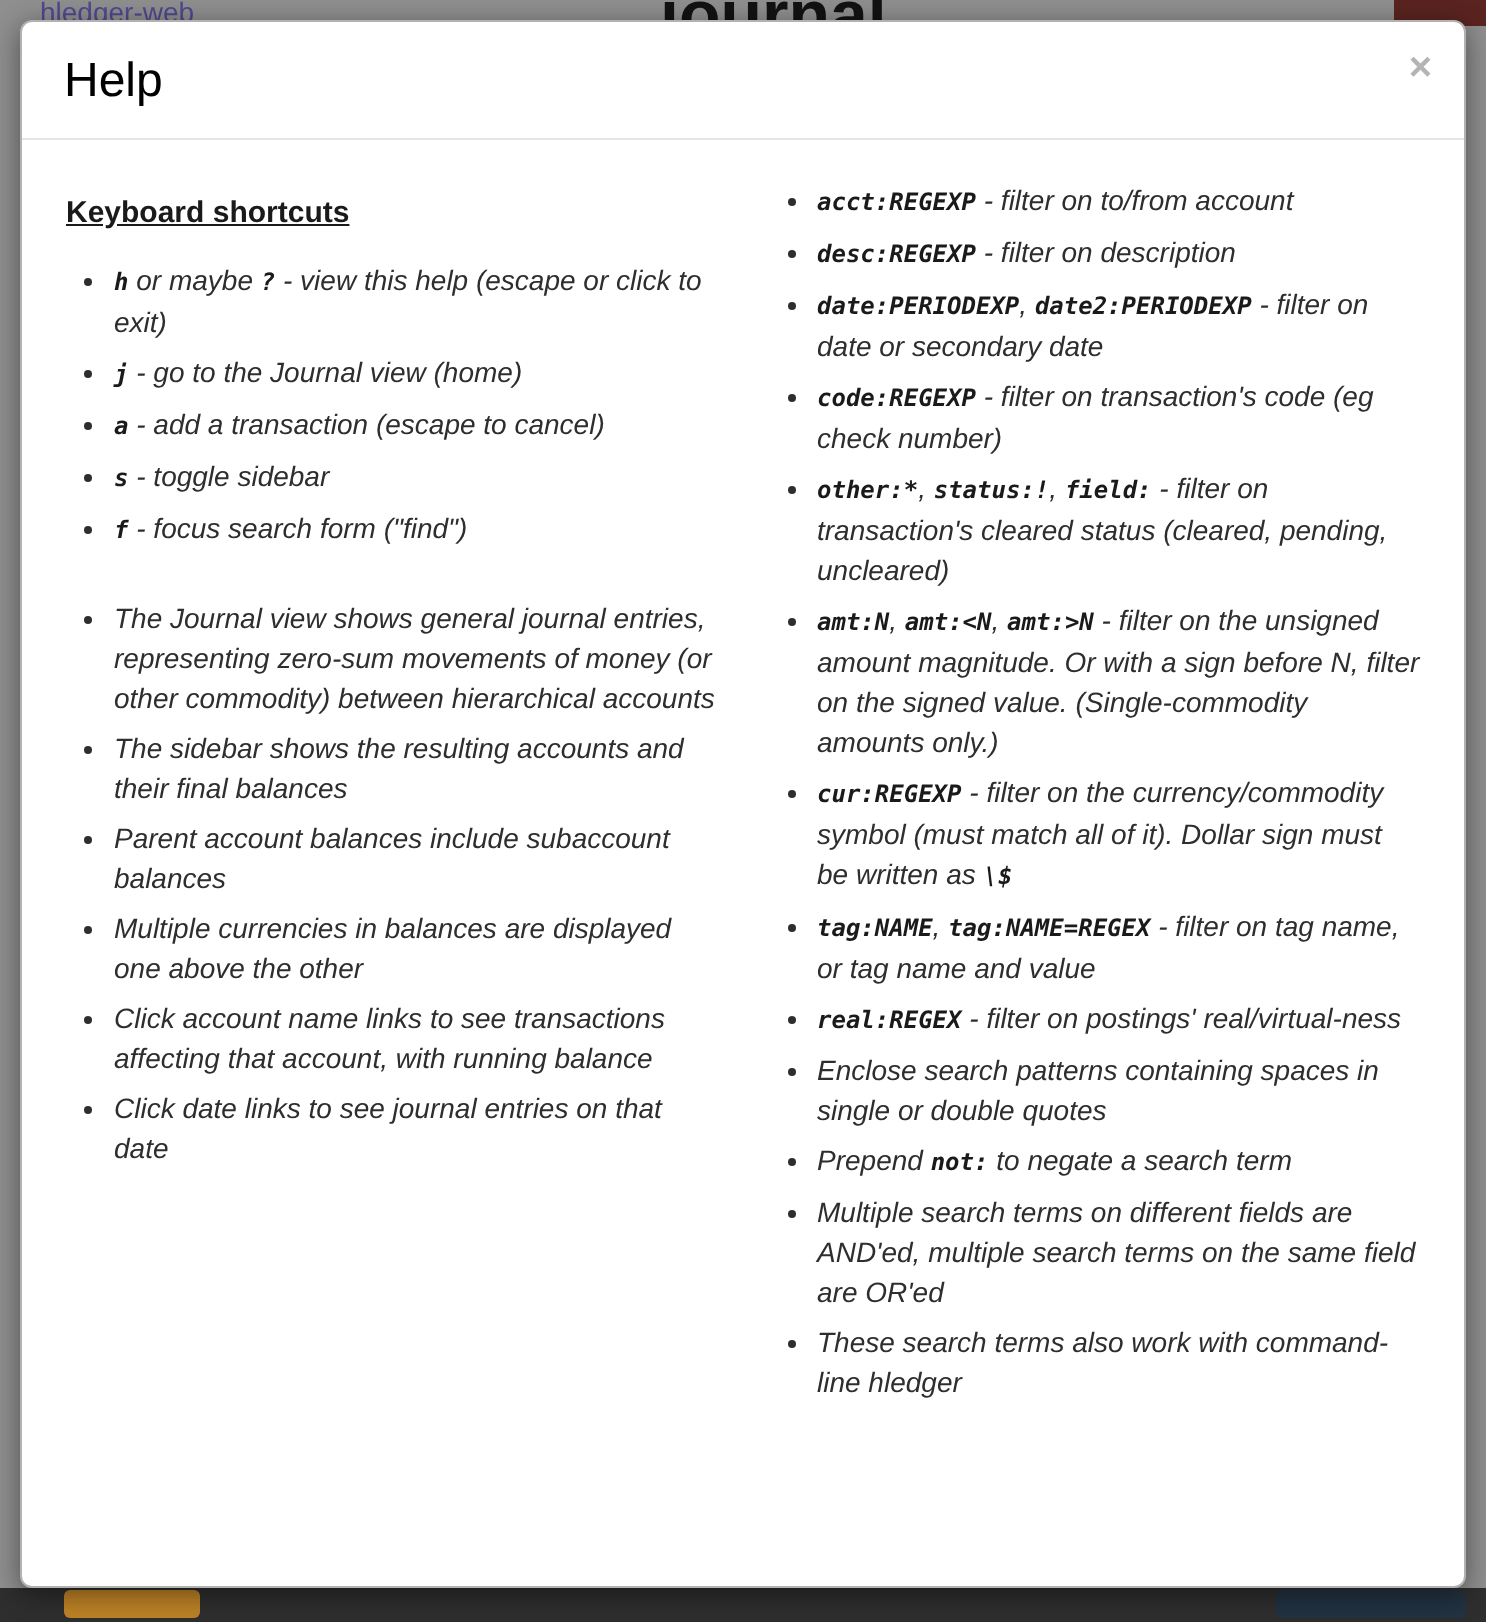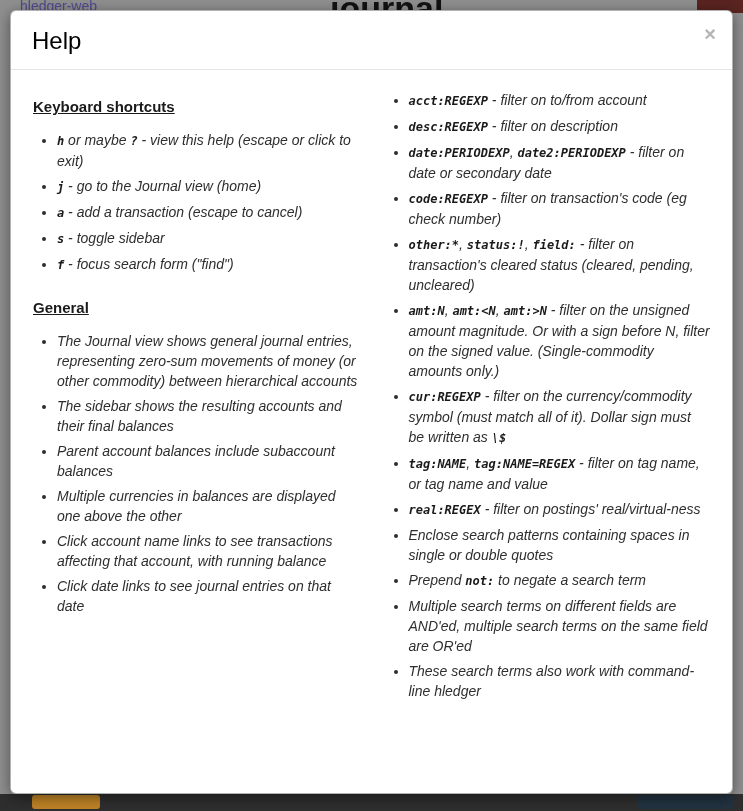--- a/index.html
+++ b/index.html
@@ -98,21 +98,20 @@
   <div class="modal-body">
     <div class="col">
         <h4 class="section-heading">Keyboard shortcuts</h4>
         <ul class="help-list">
           <li><span class="code">h</span> or maybe <span class="code">?</span> - view this help (escape or click to exit)</li>
           <li><span class="code">j</span> - go to the Journal view (home)</li>
           <li><span class="code">a</span> - add a transaction (escape to cancel)</li>
           <li><span class="code">s</span> - toggle sidebar</li>
           <li><span class="code">f</span> - focus search form ("find")</li>
         </ul>
-        <h4 class="section-heading">General</h4>
         <ul class="help-list">
           <li>The Journal view shows general journal entries, representing zero-sum movements of money (or other commodity) between hierarchical accounts</li>
           <li>The sidebar shows the resulting accounts and their final balances</li>
           <li>Parent account balances include subaccount balances</li>
           <li>Multiple currencies in balances are displayed one above the other</li>
           <li>Click account name links to see transactions affecting that account, with running balance</li>
           <li>Click date links to see journal entries on that date</li>
         </ul>
       </div>
     <div class="col">

